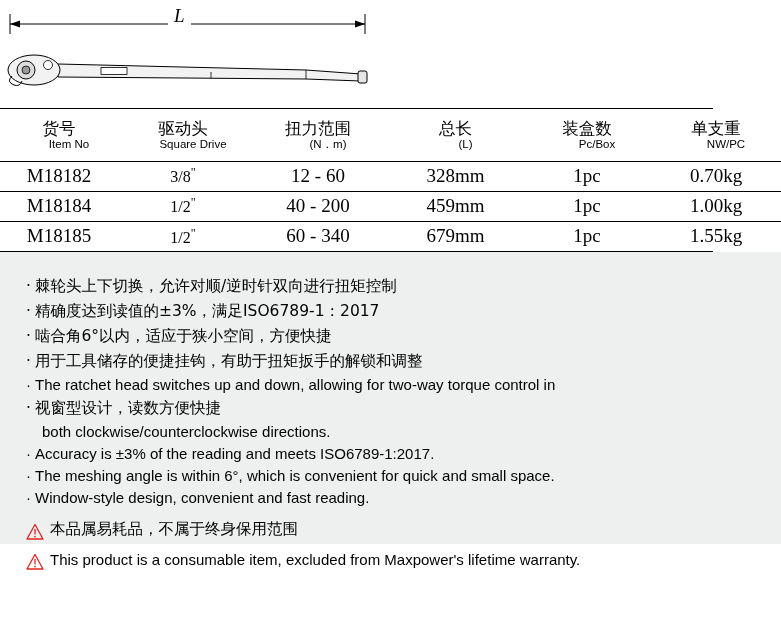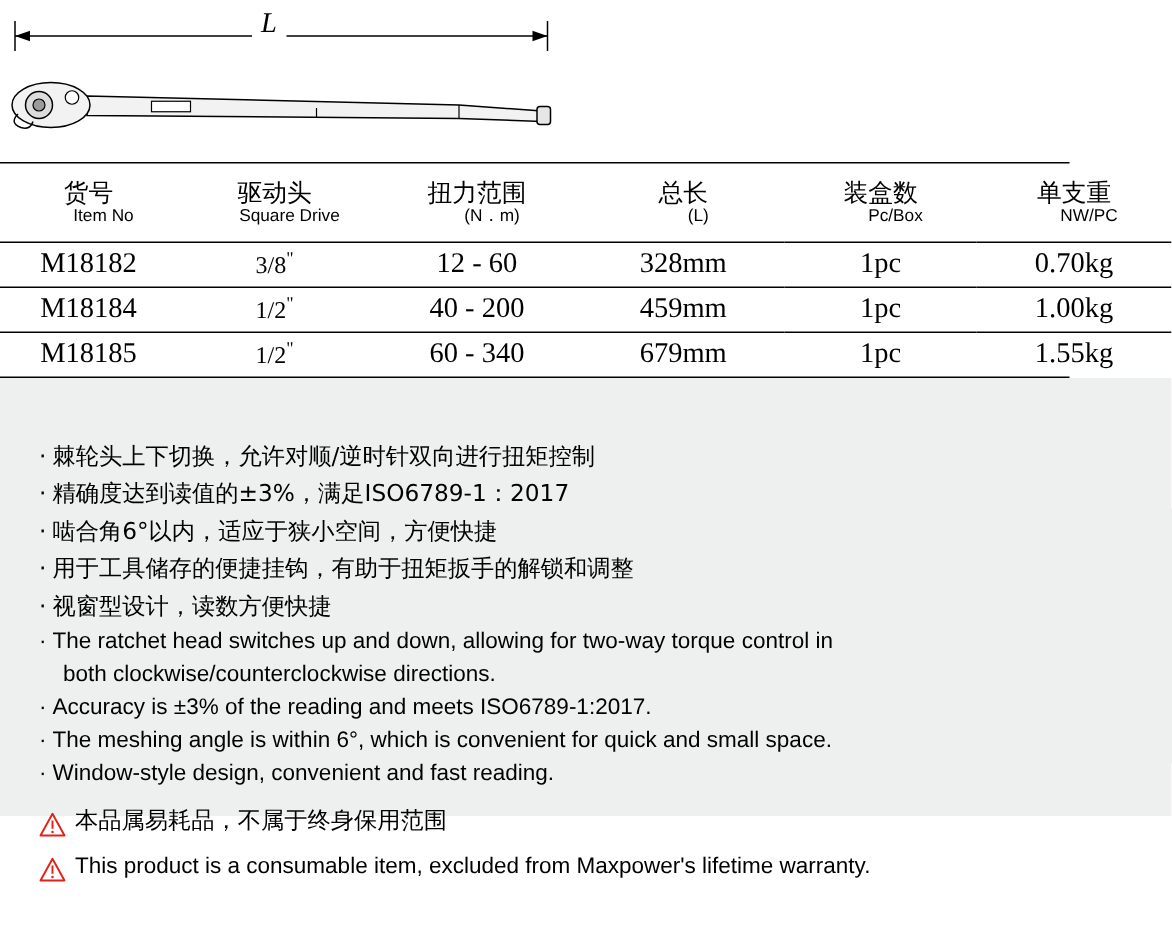--- a/index.html
+++ b/index.html
@@ -90,21 +90,21 @@
   tbody tr:last-child td { border-bottom: none; }
   td.drive { font-size: 16px; }
   sup.inch { font-size: 12px; vertical-align: super; }
 
   
   .features {
     position: relative;
     background: #eef0ef;
     width: 781px;
     height: 292px;
-    padding: 40px 0 0 26px;
+    padding: 22px 0 0 26px;
   }
   .feat-line {
     font-size: 15.5px;
     line-height: 25px;
     font-family: "DejaVu Sans", sans-serif;
     white-space: nowrap;
   }
   .feat-line.en {
     font-family: "Liberation Sans", sans-serif;
     font-size: 15px;
@@ -232,26 +232,26 @@
     </div>
     <div class="feat-line">
       <span class="bullet">·</span><span>精确度达到读值的±3%，满足ISO6789-1：2017</span>
     </div>
     <div class="feat-line">
       <span class="bullet">·</span><span>啮合角6°以内，适应于狭小空间，方便快捷</span>
     </div>
     <div class="feat-line">
       <span class="bullet">·</span><span>用于工具储存的便捷挂钩，有助于扭矩扳手的解锁和调整</span>
     </div>
+    <div class="feat-line en">
+      <span class="bullet">·</span><span>The ratchet head switches up and down, allowing for two-way torque control in</span>
+    </div>
+
     <div class="feat-line">
       <span class="bullet">·</span><span>视窗型设计，读数方便快捷</span>
-    </div>
-
-    <div class="feat-line en">
-      <span class="bullet">·</span><span>The ratchet head switches up and down, allowing for two-way torque control in</span>
     </div>
     <div class="feat-line en indent">
       <span>both clockwise/counterclockwise directions.</span>
     </div>
     <div class="feat-line en">
       <span class="bullet">·</span><span>Accuracy is ±3% of the reading and meets ISO6789-1:2017.</span>
     </div>
     <div class="feat-line en">
       <span class="bullet">·</span><span>The meshing angle is within 6°, which is convenient for quick and small space.</span>
     </div>

